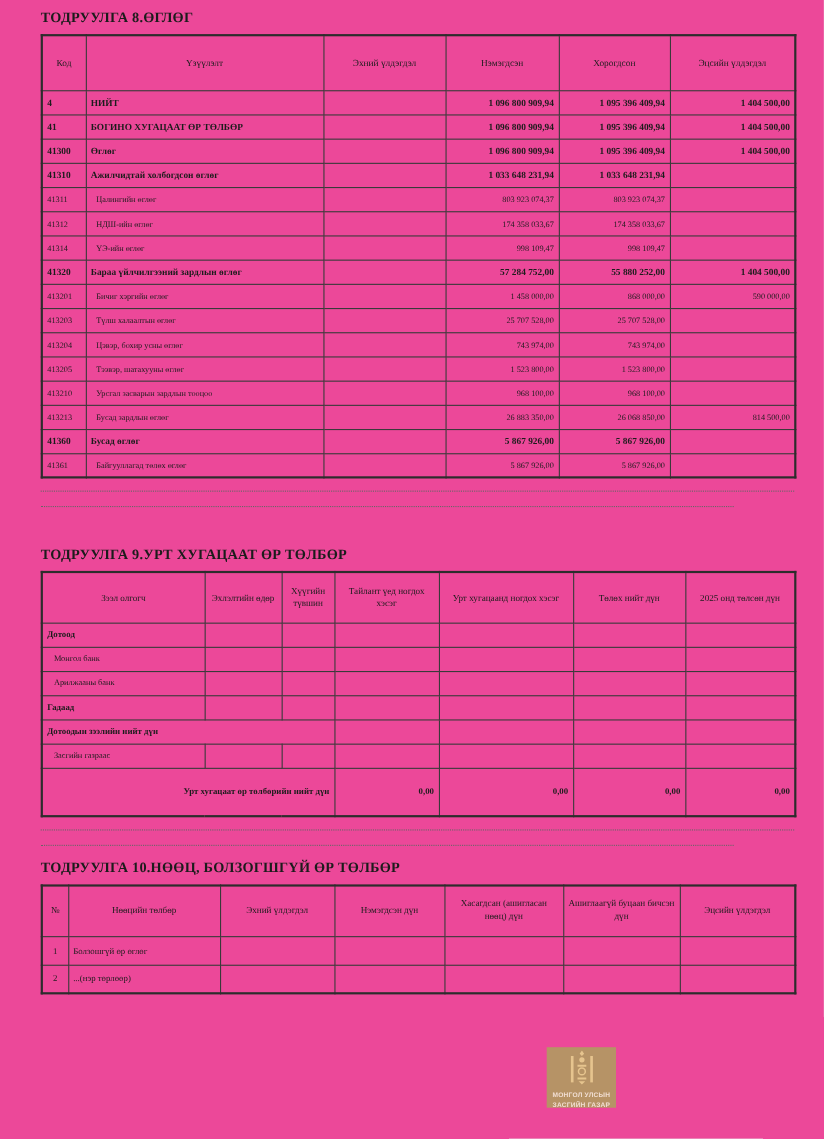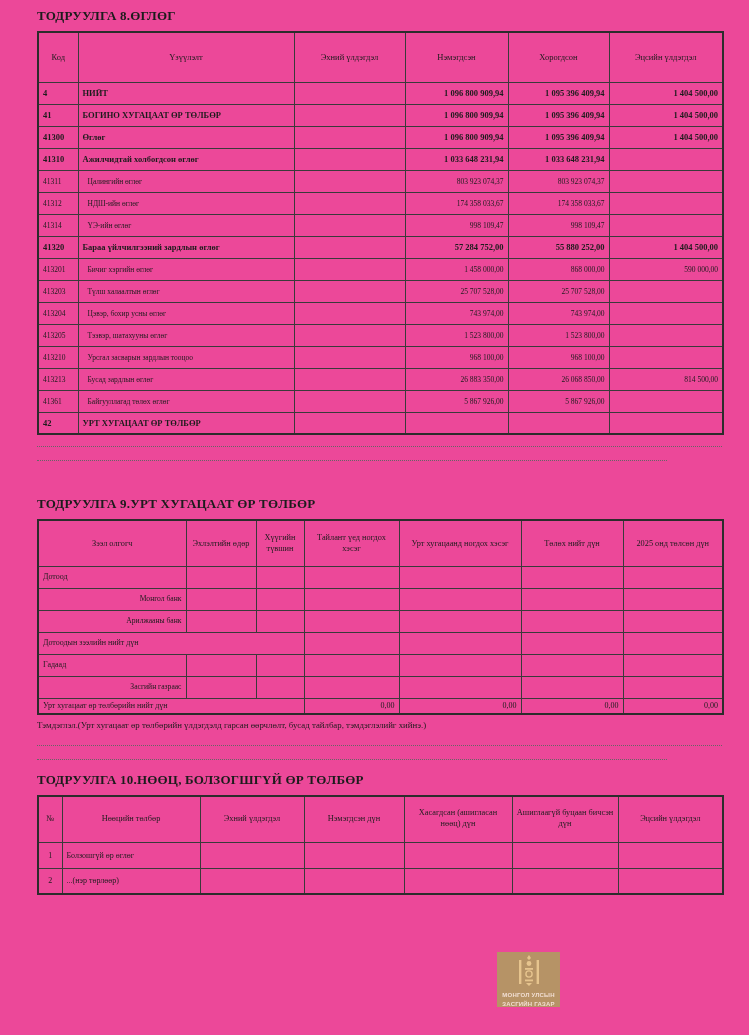--- a/index.html
+++ b/index.html
@@ -46,23 +46,23 @@
   .num{text-align:right;}
   .code{text-align:left;}
   .lbl{text-align:left;}
   .t8 tr.s td.lbl{padding-left:9px;}
   .note{font-size:8.8px;margin:5px 0 4px 0;}
   .dotline{border-bottom:1.4px dotted #666;height:11px;margin-bottom:2px;}
   .dotline.short{width:92%;}
   .gap36{height:33px;}
   .t9 th{height:46px;font-size:8.3px;}
   .t9 td{height:22px;font-size:8px;}
-  .t9 tr.b td{font-weight:normal;border-top-width:1.6px;border-bottom-width:1.6px;margin-top:38px;}
-  .t9 tr.s td.lbl{padding-left:10px;font-size:7.6px;text-align:right;}
-  .t9 tr.total td{height:16px;}
+  .t9 tr.b td{font-weight:bold;border-top-width:1.6px;border-bottom-width:1.6px;margin-top:38px;}
+  .t9 tr.s td.lbl{padding-left:10px;font-size:7.6px;}
+  .t9 tr.total td{height:44px;text-align:right;}
   .t9 td.lbl{line-height:1.15;}
   .t10 th{height:46px;font-size:8.3px;line-height:1.3;}
   .t10 td{height:26px;font-size:8px;}
   .t10 td.no{text-align:center;}
   .seal{
     position:absolute;left:497px;top:952px;
     width:63px;height:55px;
     background:#b29a62;opacity:.92;
     display:flex;flex-direction:column;align-items:center;justify-content:flex-start;
     padding-top:3px;box-sizing:border-box;
@@ -205,34 +205,34 @@
           <td class="num"></td>
         </tr>
     <tr class="s">
           <td class="code">413213</td>
           <td class="lbl">Бусад зардлын өглөг</td>
           <td class="num"></td>
           <td class="num">26 883 350,00</td>
           <td class="num">26 068 850,00</td>
           <td class="num">814 500,00</td>
         </tr>
+    <tr class="b">
+          <td class="code">41360</td>
+          <td class="lbl">Бусад өглөг</td>
+          <td class="num"></td>
+          <td class="num">5 867 926,00</td>
+          <td class="num">5 867 926,00</td>
+          <td class="num"></td>
+        </tr>
     <tr class="s">
           <td class="code">41361</td>
           <td class="lbl">Байгууллагад төлөх өглөг</td>
           <td class="num"></td>
           <td class="num">5 867 926,00</td>
           <td class="num">5 867 926,00</td>
-          <td class="num"></td>
-        </tr>
-    <tr class="b">
-          <td class="code">42</td>
-          <td class="lbl">УРТ ХУГАЦААТ ӨР ТӨЛБӨР</td>
-          <td class="num"></td>
-          <td class="num"></td>
-          <td class="num"></td>
           <td class="num"></td>
         </tr>
   </tbody>
     </table>
 
   <div class="dotline"></div>
   <div class="dotline short"></div>
 
   <div class="gap36"></div>
   <div class="sec-title">ТОДРУУЛГА 9.УРТ ХУГАЦААТ ӨР ТӨЛБӨР</div>
@@ -278,30 +278,30 @@
     <tr class="s">
           <td class="lbl">Арилжааны банк</td>
           <td></td>
           <td></td>
           <td></td>
           <td></td>
           <td></td>
           <td></td>
         </tr>
     <tr class="b">
+          <td class="lbl">Гадаад</td>
+          <td></td>
+          <td></td>
+          <td></td>
+          <td></td>
+          <td></td>
+          <td></td>
+        </tr>
+    <tr class="b">
           <td class="lbl" colspan="3">Дотоодын зээлийн нийт дүн</td>
-          <td></td>
-          <td></td>
-          <td></td>
-          <td></td>
-        </tr>
-    <tr class="b">
-          <td class="lbl">Гадаад</td>
-          <td></td>
-          <td></td>
           <td></td>
           <td></td>
           <td></td>
           <td></td>
         </tr>
     <tr class="s">
           <td class="lbl">Засгийн газраас</td>
           <td></td>
           <td></td>
           <td></td>
@@ -312,21 +312,20 @@
     <tr class="b total">
           <td class="lbl" colspan="3">Урт хугацаат өр төлбөрийн нийт дүн</td>
           <td class="num">0,00</td>
           <td class="num">0,00</td>
           <td class="num">0,00</td>
           <td class="num">0,00</td>
         </tr>
   </tbody>
     </table>
 
-  <div class="note">Тэмдэглэл.(Урт хугацаат өр төлбөрийн үлдэгдэлд гарсан өөрчлөлт, бусад тайлбар, тэмдэглэлийг хийнэ.)</div>
   <div class="dotline"></div>
   <div class="dotline short"></div>
 
   <div class="sec-title titlegap">ТОДРУУЛГА 10.НӨӨЦ, БОЛЗОГШГҮЙ ӨР ТӨЛБӨР</div>
 
   <table class="t10">
     <colgroup>
       <col style="width:24px">
         <col style="width:138px">
         <col style="width:104px">

